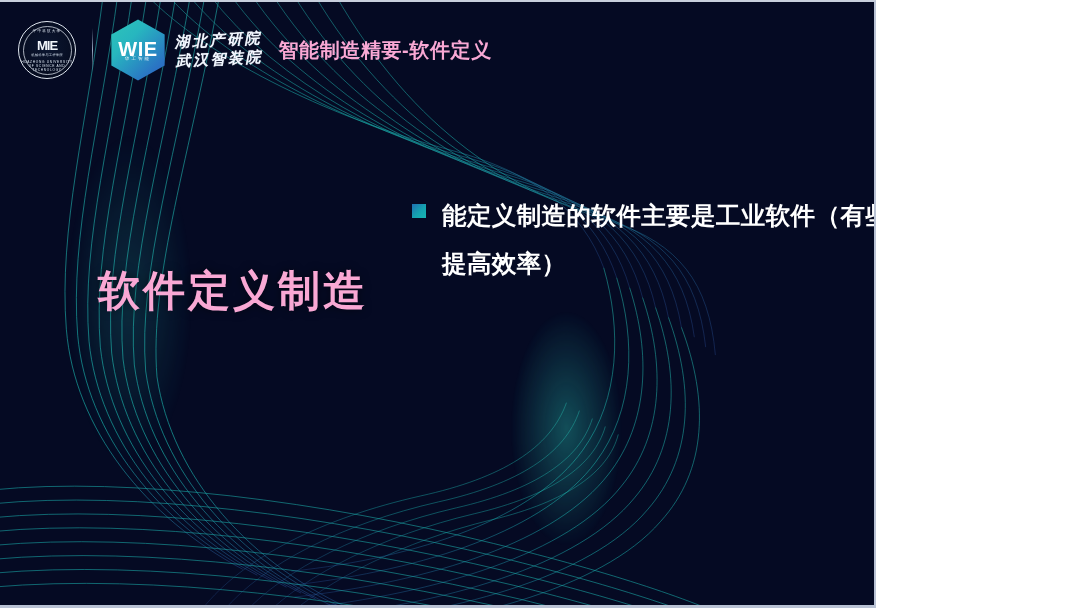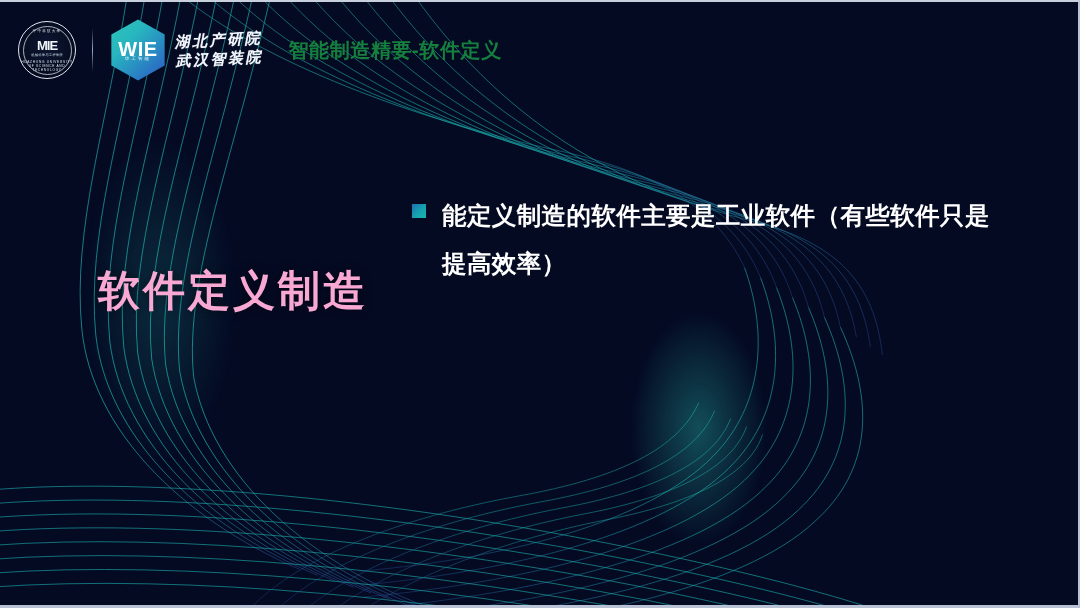--- a/index.html
+++ b/index.html
@@ -6,21 +6,21 @@
     margin: 0;
     padding: 0;
     background: #ffffff;
   }
   body {
     font-family: "Liberation Sans", "DejaVu Sans", sans-serif;
   }
 
   #slide {
     position: relative;
-    width: 1080px;
+    width: 876px;
     height: 608px;
     overflow: hidden;
     background: #050a23;
     box-sizing: border-box;
     border-top: 2px solid #c8cfdd;
     border-right: 2px solid #b9c2d4;
     border-bottom: 3px solid #b9c2d4;
     border-left: 0;
   }
 
@@ -161,22 +161,22 @@
     font-size: 15px;
     font-style: italic;
     font-weight: bold;
     letter-spacing: 2.5px;
     line-height: 1.15;
     white-space: nowrap;
     text-shadow: 0 0 1px rgba(255,255,255,0.5);
   }
 
   #slide-title {
-    margin-left: 26px;
-    color: #15803d;
+    margin-left: 16px;
+    color: #f9a8d4;
     font-size: 20px;
     font-weight: bold;
     letter-spacing: 0.6px;
     white-space: nowrap;
   }
 
   
   #main-heading {
     position: absolute;
     left: 98px;

